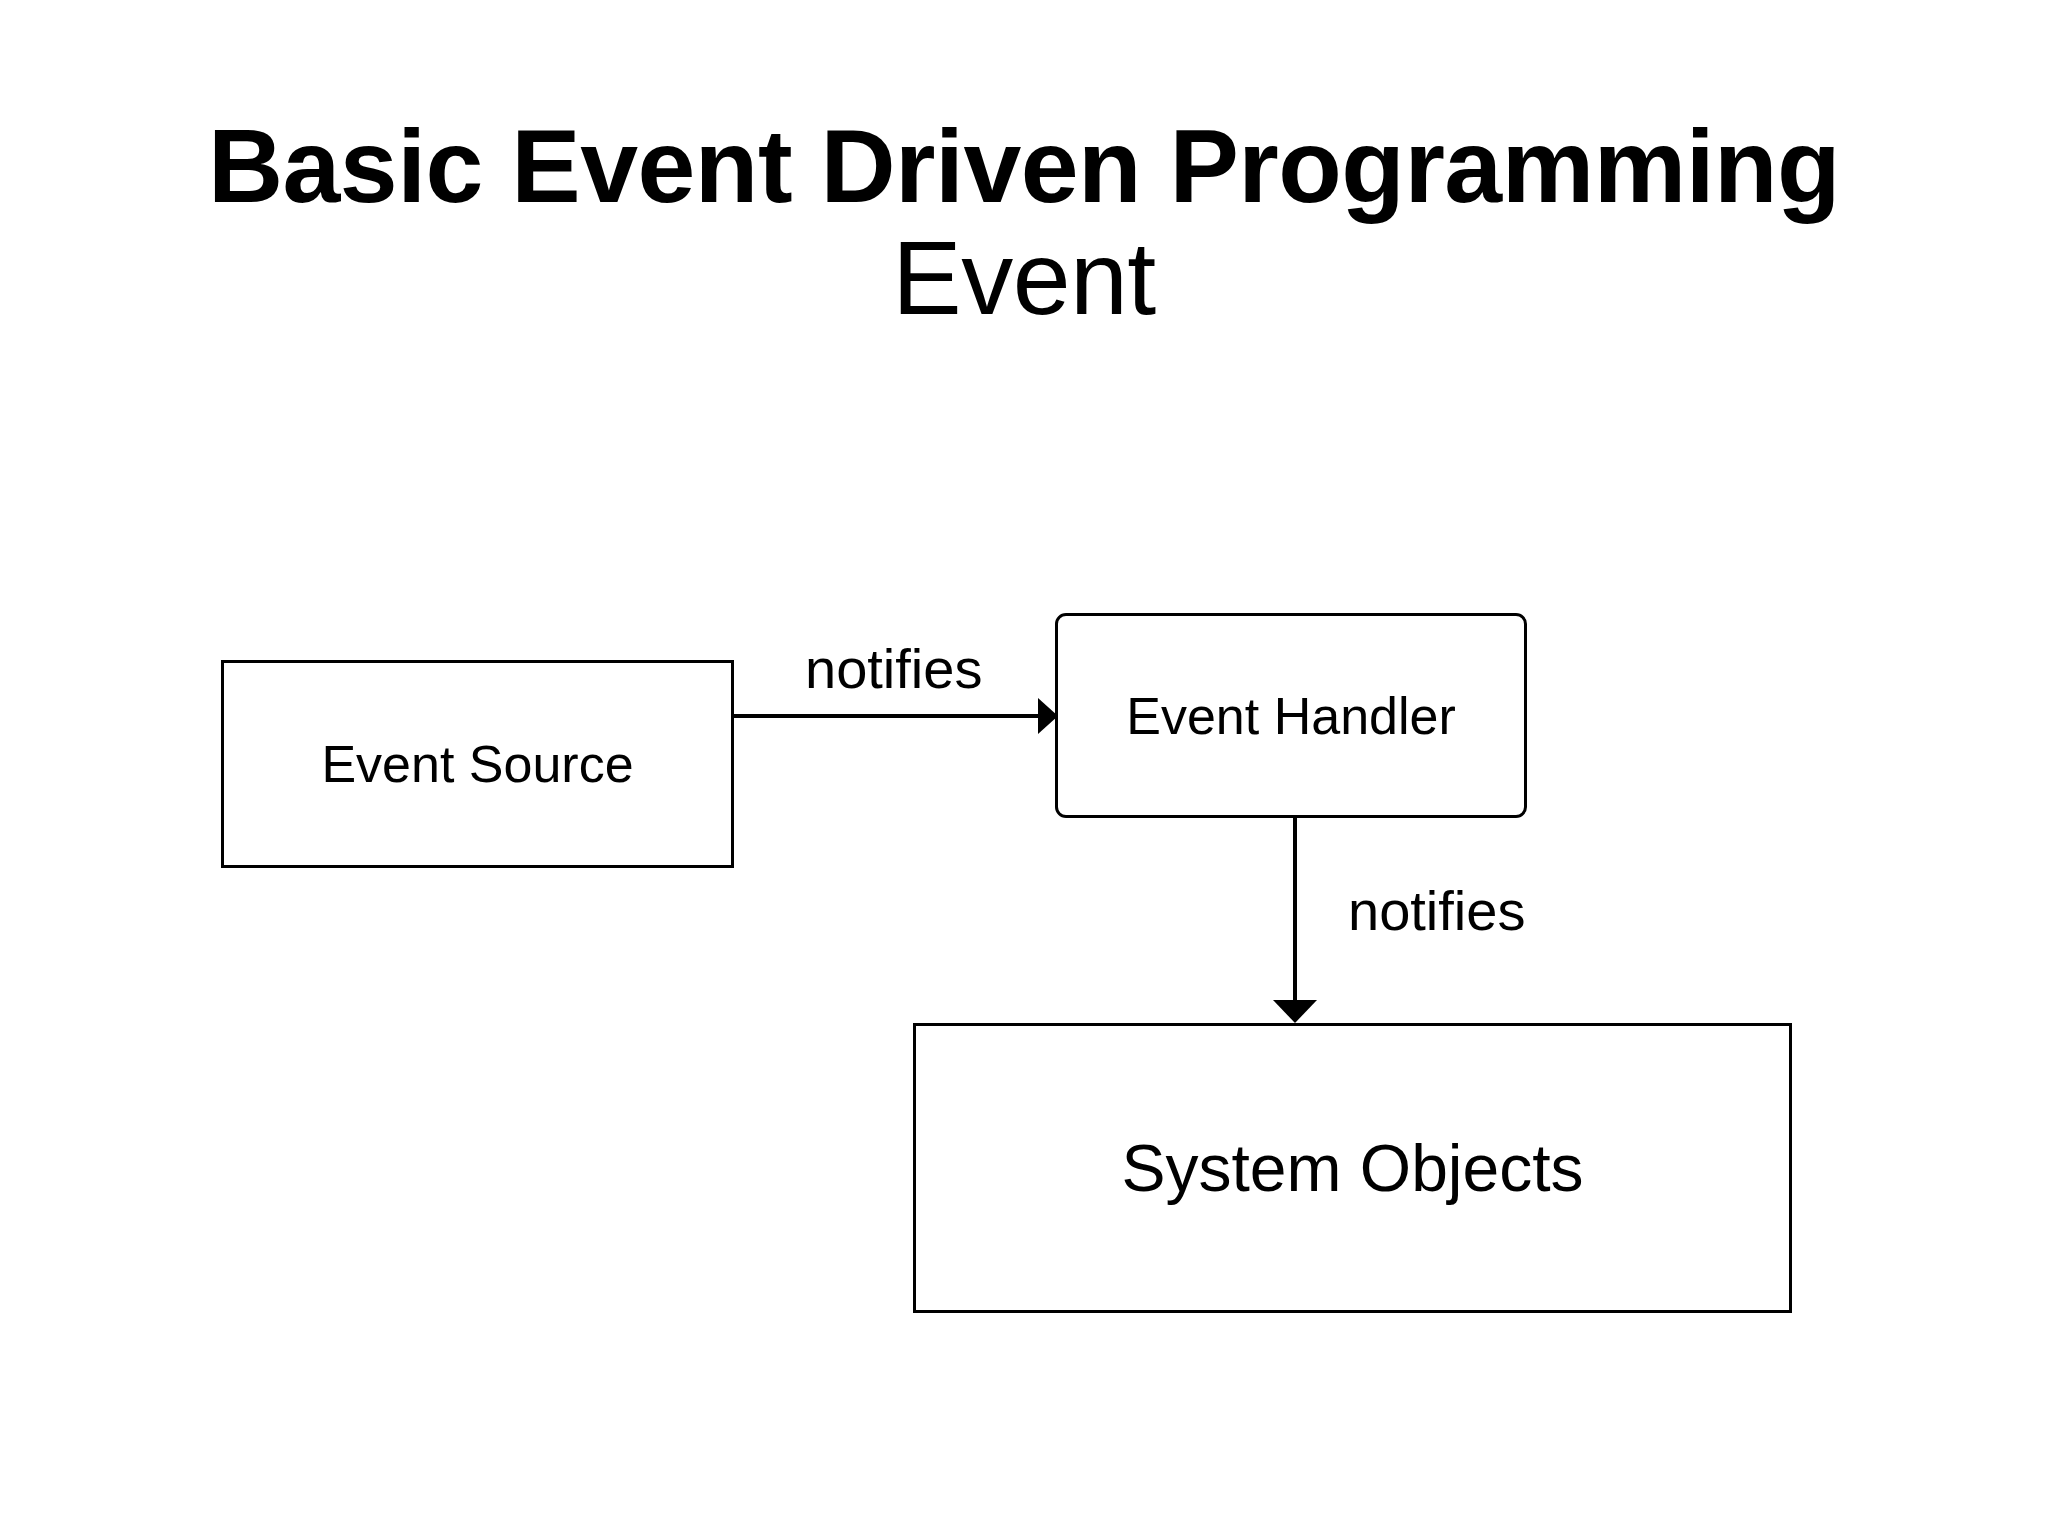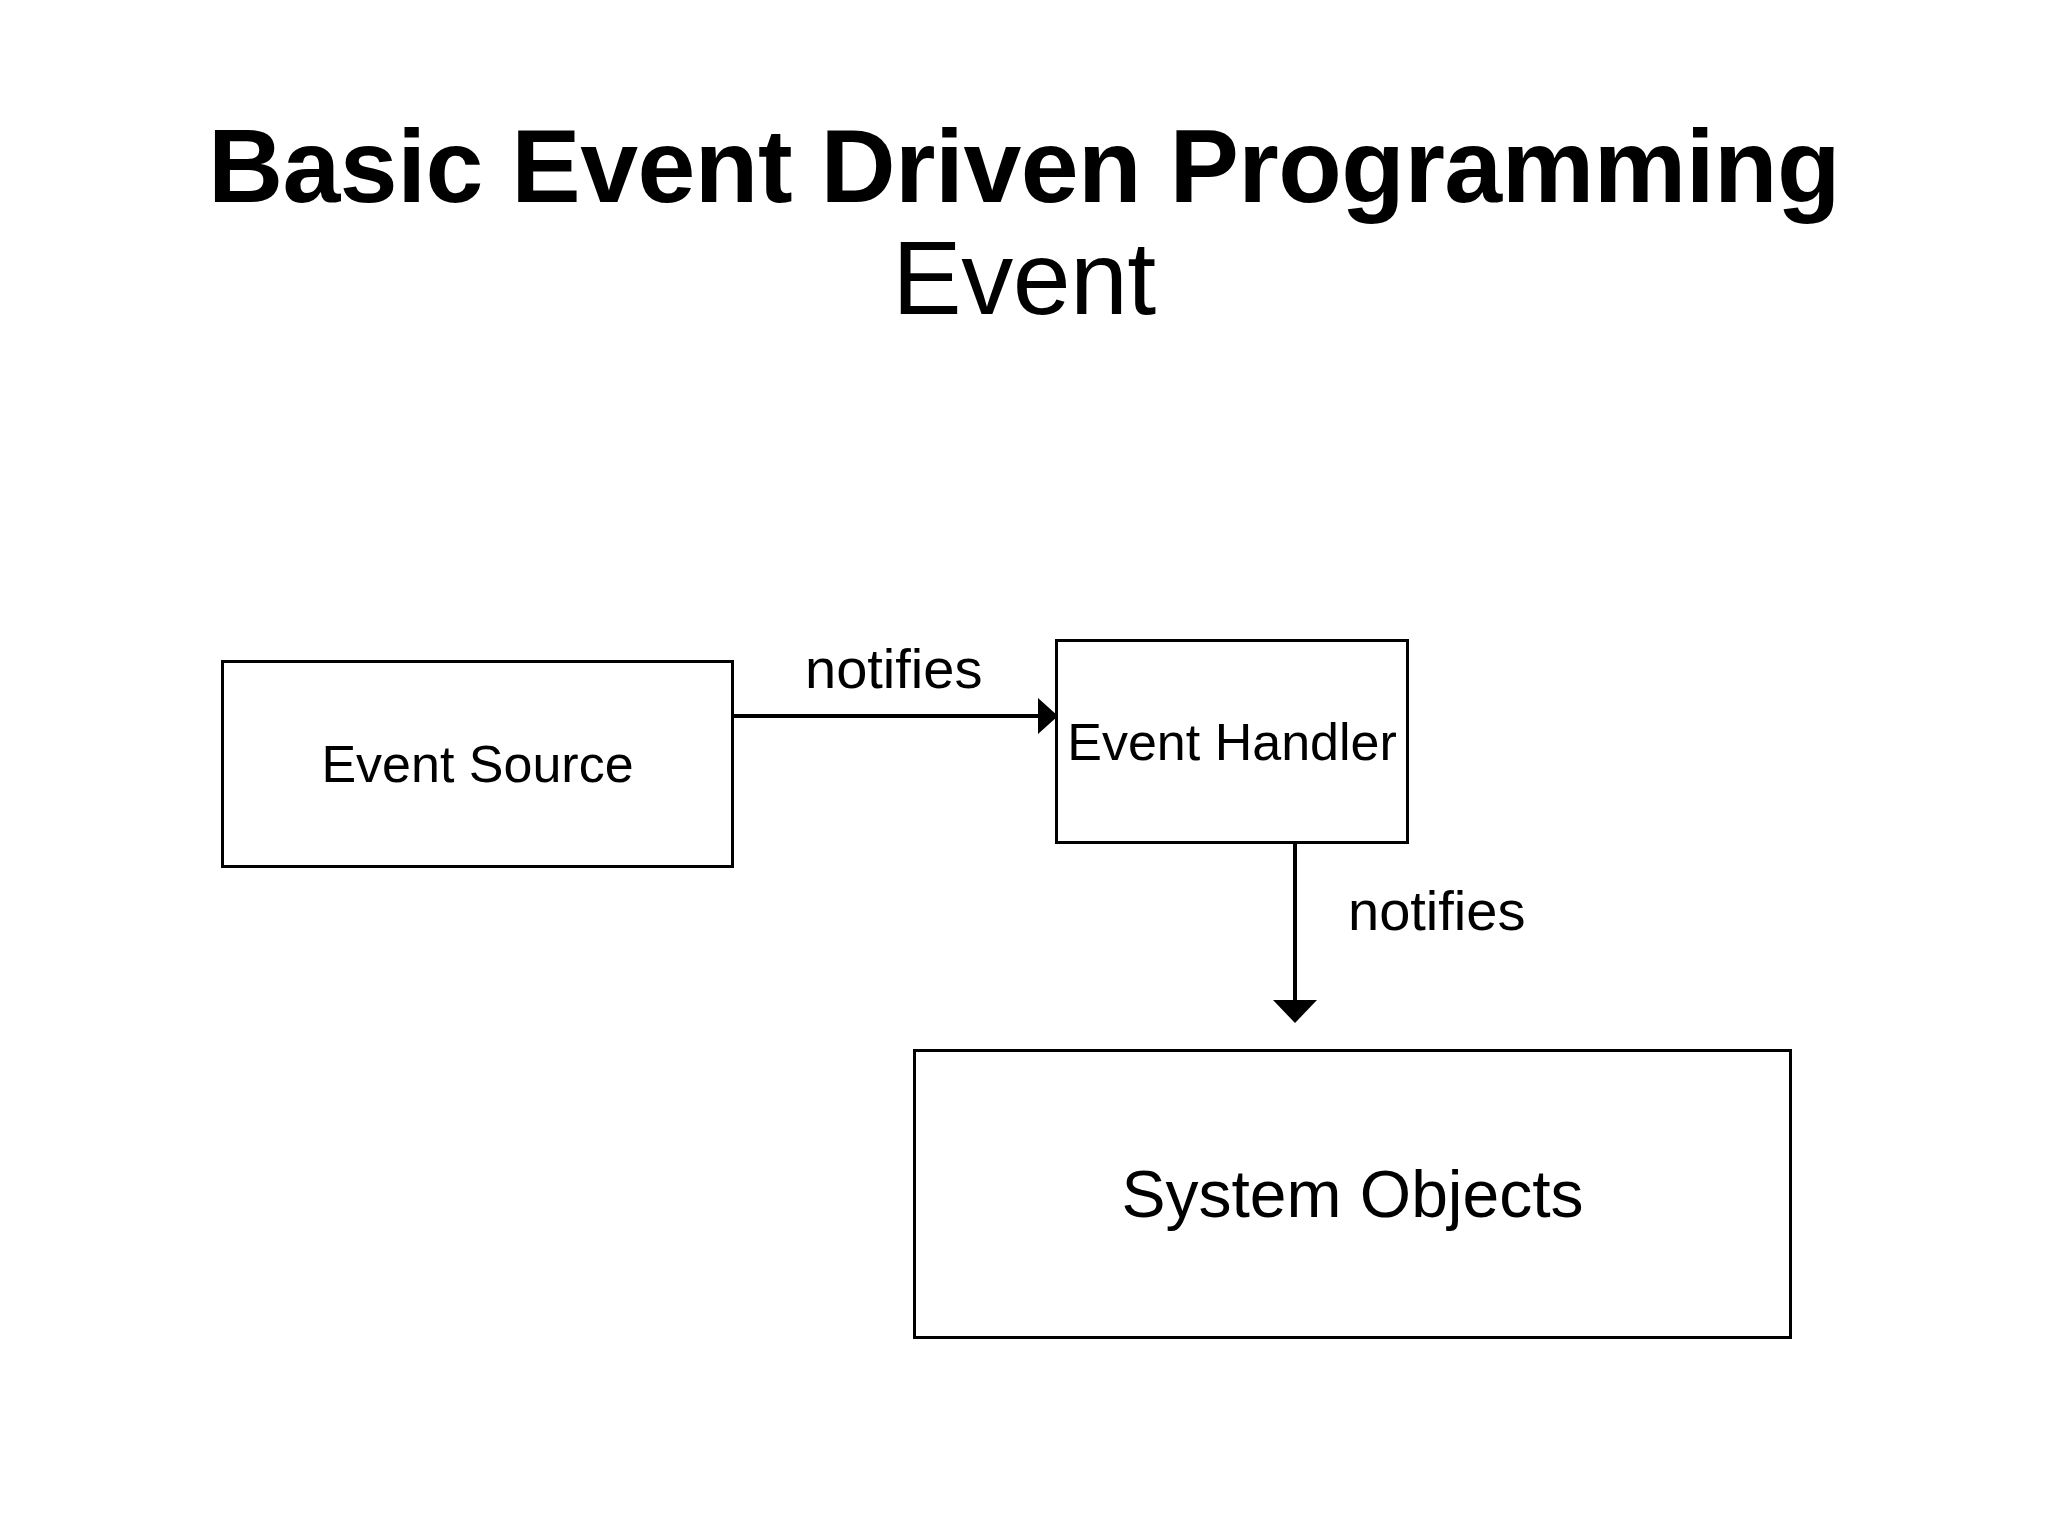--- a/index.html
+++ b/index.html
@@ -57,30 +57,30 @@
 
   #box-event-source {
     left: 221px;
     top: 612px;
     width: 513px;
     height: 208px;
     margin-top: 48px;
   }
   #box-event-handler {
     left: 1055px;
-    top: 639px;
-    width: 354px;
+    top: 613px;
+    width: 472px;
     height: 205px;
+    border-radius: 11px;
   }
   #box-system-objects {
     left: 913px;
     top: 1023px;
     width: 879px;
     height: 290px;
-    margin-top: 26px;
   }
   #box-system-objects .node-label {
     font-size: 66px;
   }
 
   
   #connectors {
     position: absolute;
     left: 0;
     top: 0;

